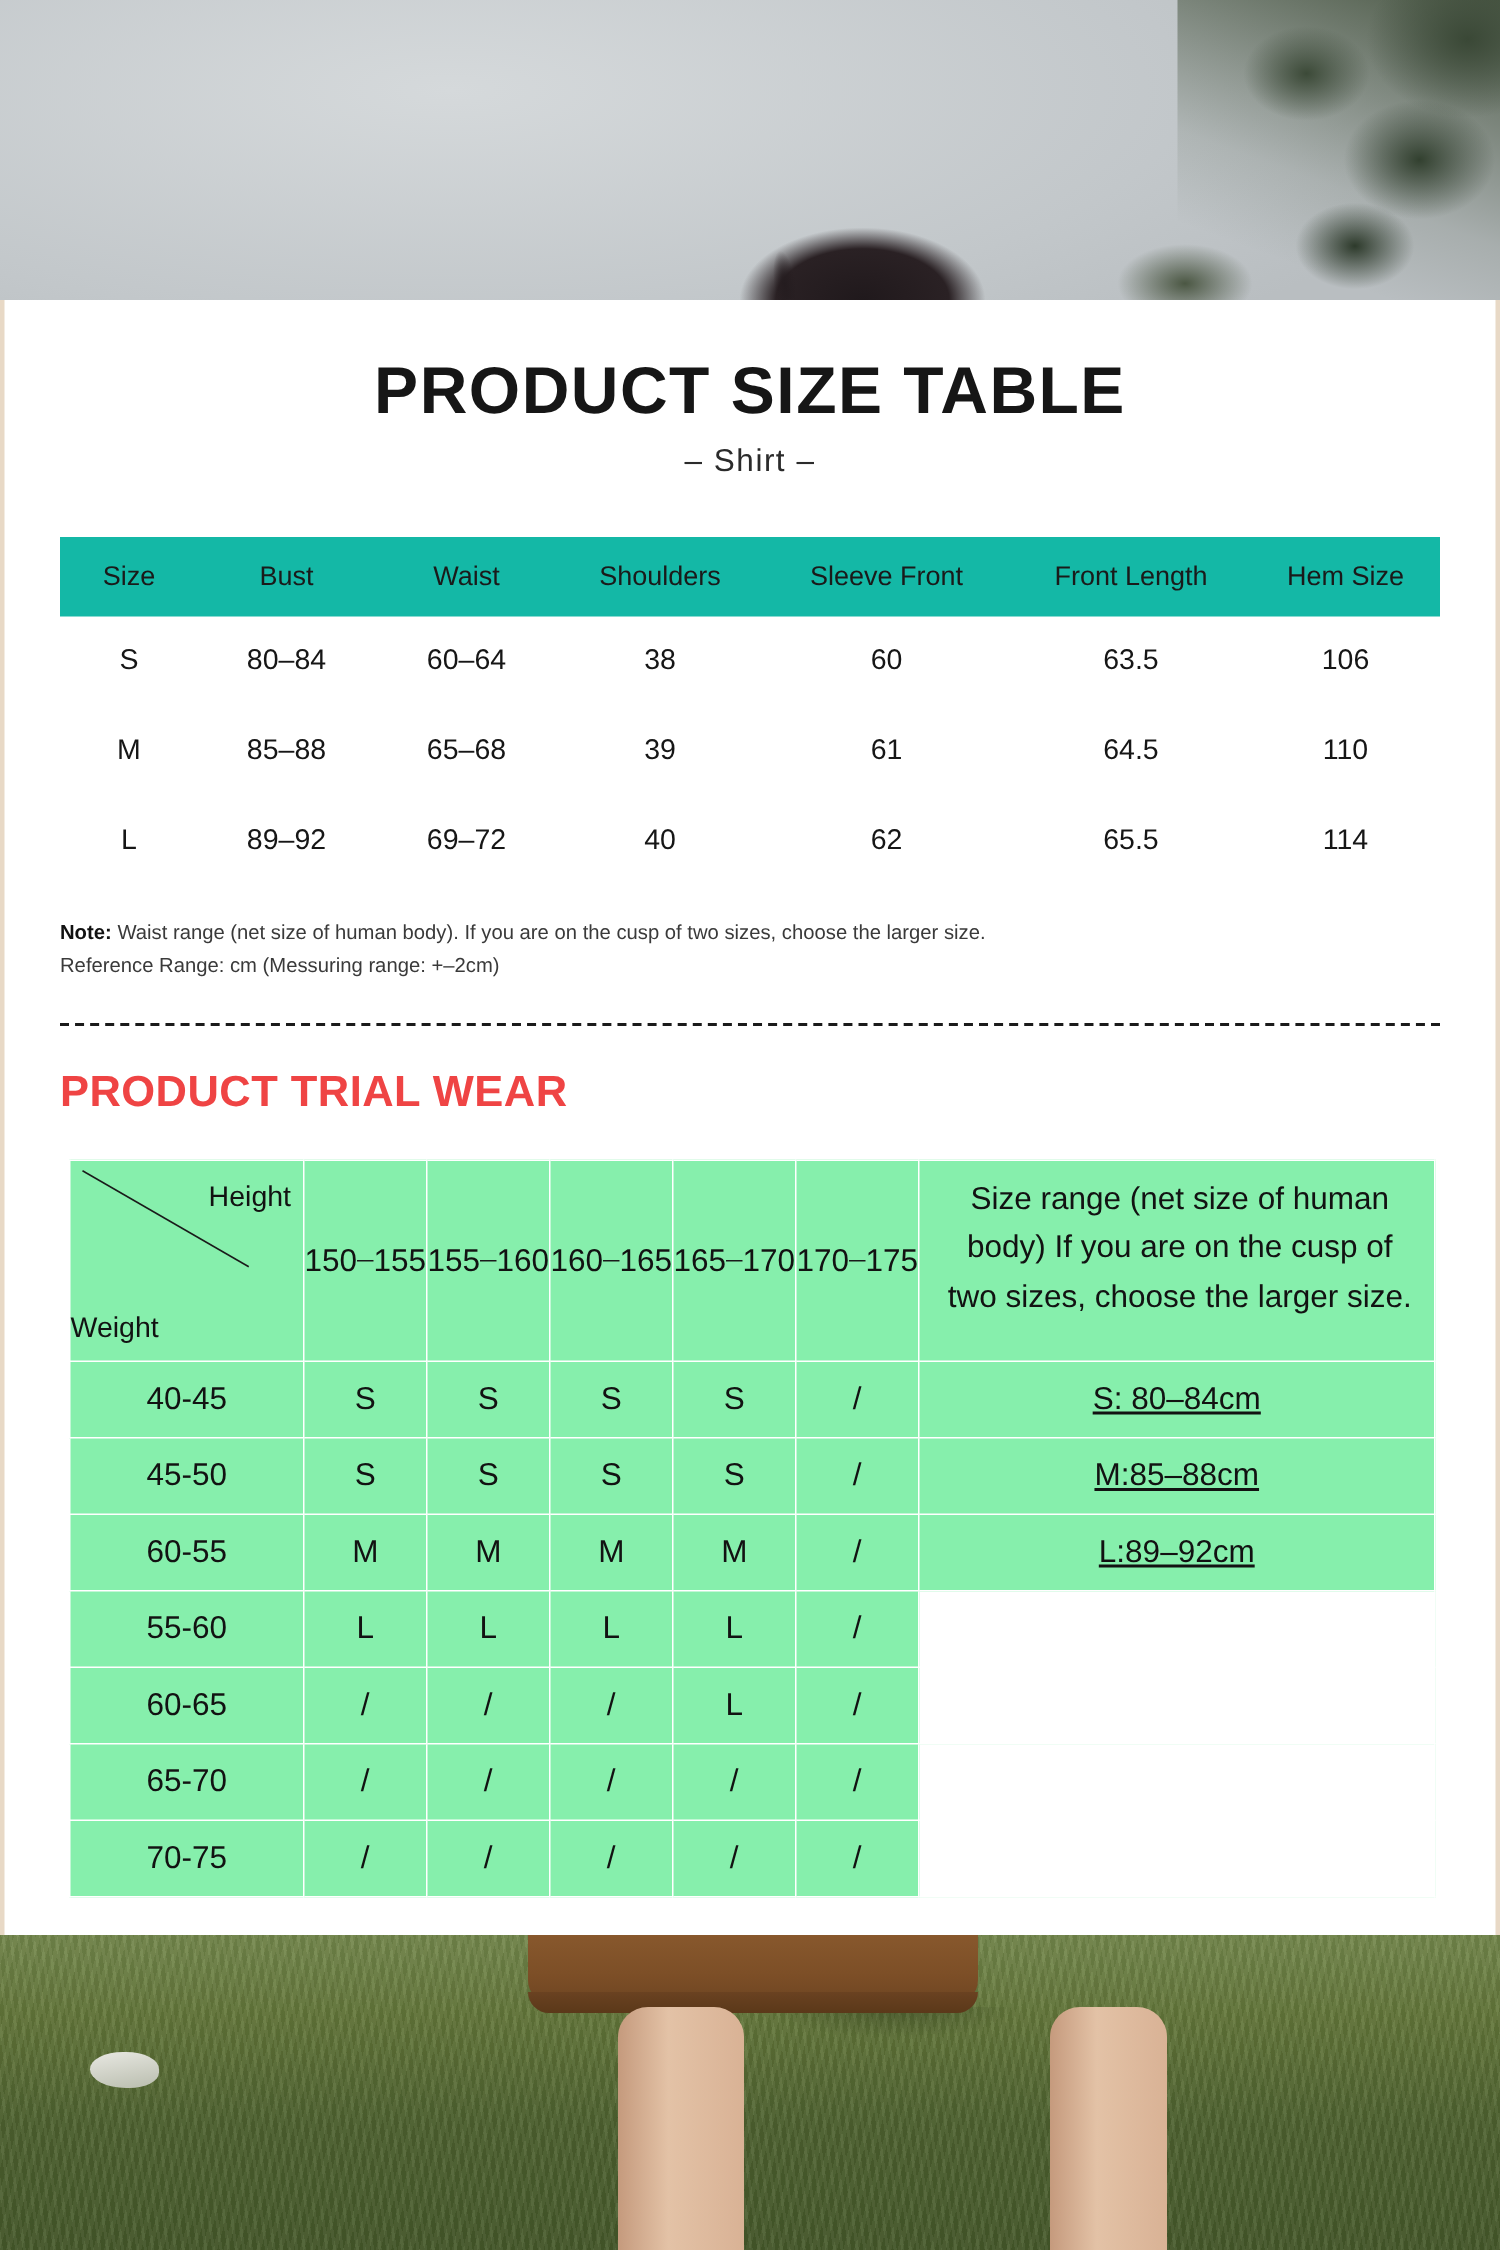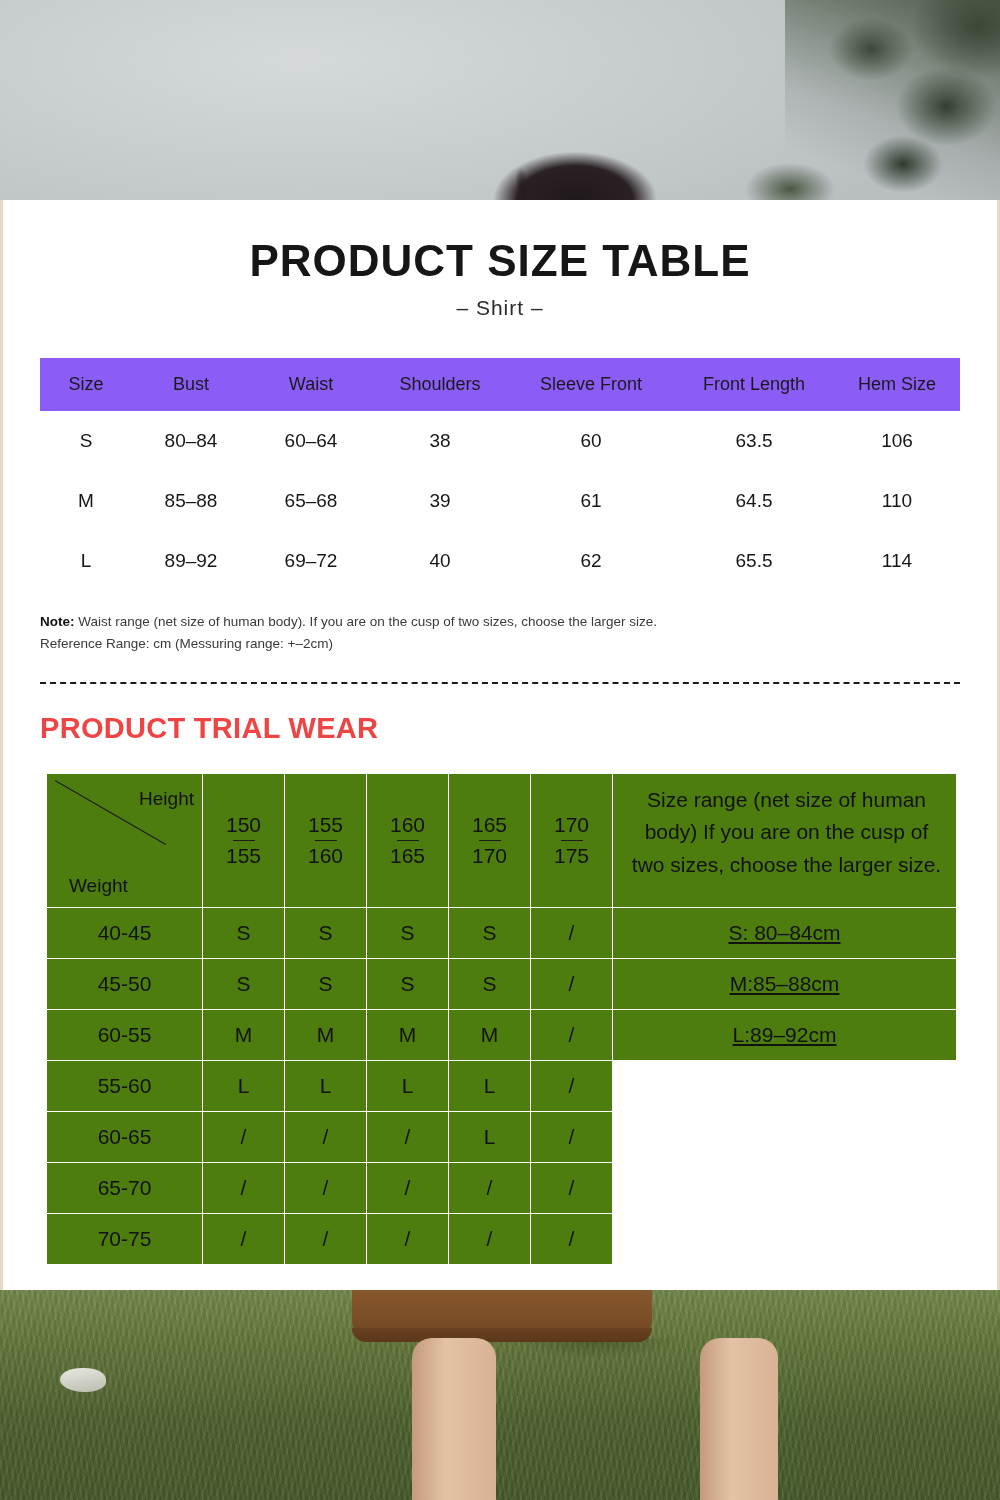--- a/index.html
+++ b/index.html
@@ -152,21 +152,21 @@
   
   .size-table-wrap {
     margin: 38px 40px 0 40px;
   }
   table.size-table {
     width: 920px;
     border-collapse: collapse;
     table-layout: fixed;
   }
   table.size-table thead th {
-    background: #8b5cf6;
+    background: #14b8a6;
     font-size: 18px;
     font-weight: normal;
     color: #1a1a1a;
     padding: 16px 0;
     text-align: center;
   }
   table.size-table tbody td {
     font-size: 19px;
     color: #161616;
     padding: 19px 0;
@@ -205,21 +205,21 @@
   
   .trial-wrap {
     margin: 28px 0 0 46px;
     position: relative;
     width: 910px;
   }
   table.trial {
     border-collapse: collapse;
     table-layout: fixed;
     width: 910px;
-    background: #4d7c0f;
+    background: #86efac;
   }
   table.trial td {
     border: 1px solid #ffffff;
     text-align: center;
     vertical-align: middle;
     font-size: 21px;
     color: #121212;
     height: 48px;
   }
   table.trial col.w0 { width: 156px; }
@@ -244,31 +244,31 @@
     transform: rotate(30deg);
   }
   .corner-height {
     position: absolute;
     right: 8px; top: 14px;
     font-size: 19px;
     color: #121212;
   }
   .corner-weight {
     position: absolute;
-    left: 22px; bottom: 10px;
+    left: 0; bottom: 10px;
     font-size: 19px;
     color: #121212;
   }
   td.range-head {
     height: 86px;
     padding: 0;
   }
   .range-stack {
     display: flex;
-    flex-direction: column;
+    flex-direction: row;
     align-items: center;
     justify-content: center;
     line-height: 1.12;
     font-size: 21px;
   }
   .range-stack .bar {
     display: block;
     width: 22px;
     height: 1px;
     background: #1a1a1a;

